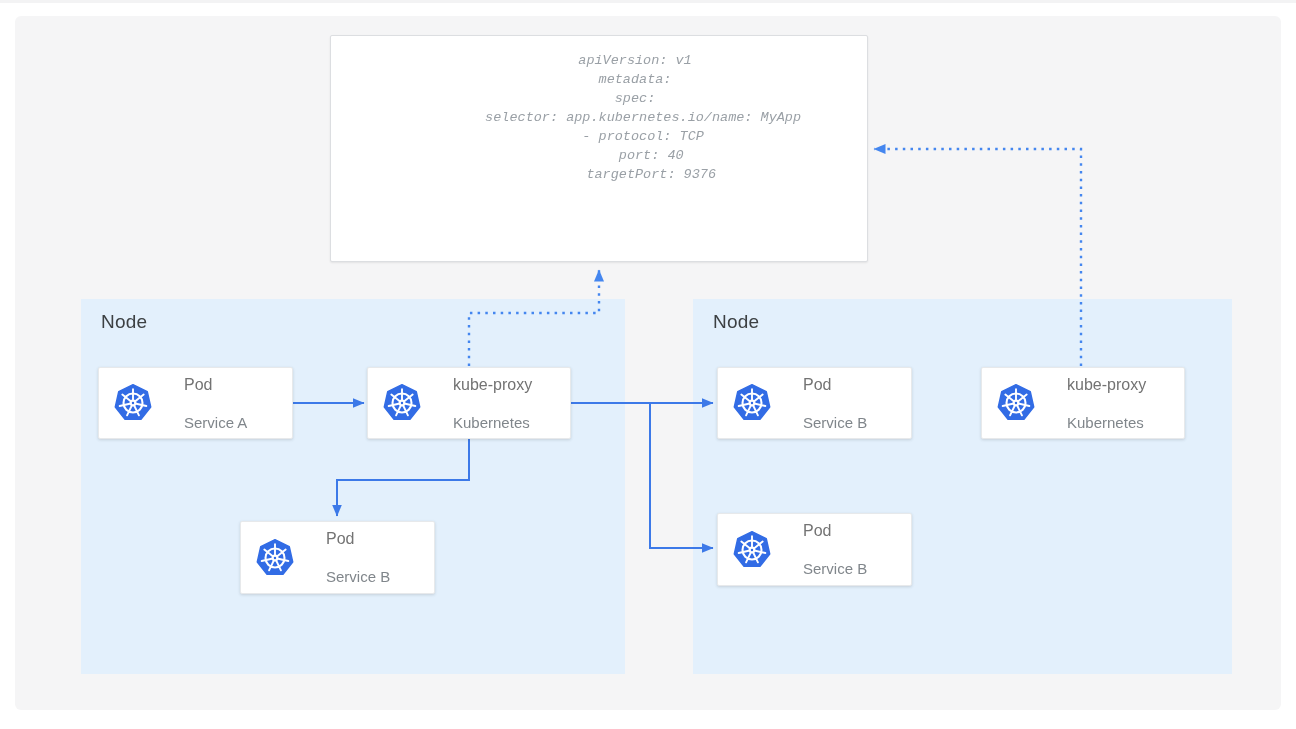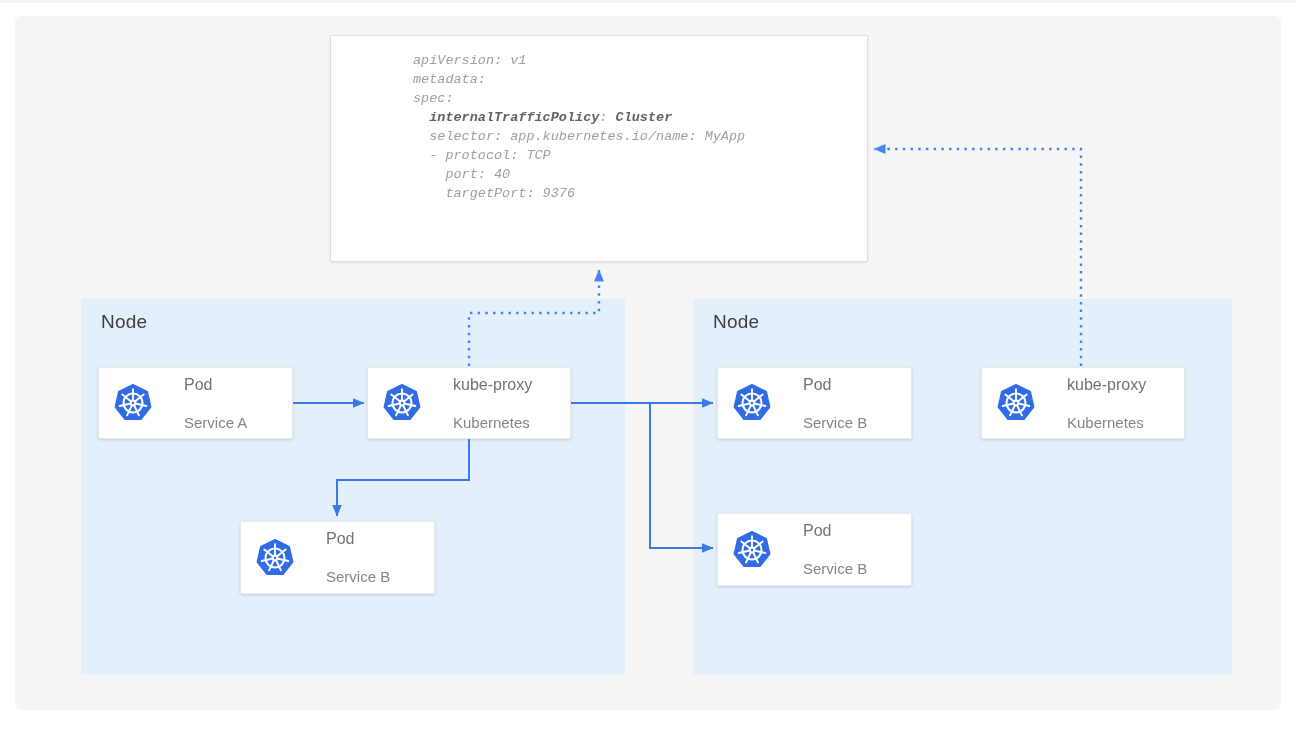--- a/index.html
+++ b/index.html
@@ -24,21 +24,21 @@
   .yaml-card{
     position:absolute;left:330px;top:35px;width:538px;height:227px;
     background:#ffffff;border:1px solid #dcdee1;border-radius:2px;
     box-shadow:0 1px 2px rgba(0,0,0,.08);box-sizing:border-box;
   }
   .code{
     position:absolute;left:82px;top:15px;right:10px;
     font-family:"Liberation Mono", monospace;font-style:italic;
     font-size:13.5px;color:#9aa0a6;
   }
-  .code-line{height:19px;line-height:19px;white-space:pre;}
+  .code-line{height:19px;line-height:19px;white-space:pre;text-align:center;}
   .code-line .b{font-weight:bold;color:#5f6368;}
   .card{
     position:absolute;background:#ffffff;border:1px solid #e7e9eb;box-sizing:border-box;
     border-radius:2px;box-shadow:0 1px 3px rgba(60,64,67,.18);
     display:flex;align-items:center;
   }
   .k8s-icon{width:38px;height:38px;margin-left:15px;flex:0 0 auto;}
   .card-text{margin-left:32px;display:flex;flex-direction:column;justify-content:center;}
   .card-title{font-size:16px;color:#737373;line-height:21px;}
   .card-subtitle{font-size:15px;color:#80868b;line-height:20px;margin-top:18px;}
@@ -105,21 +105,20 @@
       <path d="M469,366 V313 H599 V270" marker-end="url(#arrDot)"></path>
       <path d="M1081,366 V149 H874" marker-end="url(#arrDot)"></path>
     </g>
   </svg>
 
   <div class="yaml-card">
     <div class="code">
         <div class="code-line"><span>apiVersion: v1</span></div>
         <div class="code-line"><span>metadata:</span></div>
         <div class="code-line"><span>spec:</span></div>
-        <div class="code-line"><span>  </span><span class="b">internalTrafficPolicy</span><span>: </span><span class="b">Cluster</span></div>
         <div class="code-line"><span>  selector: app.kubernetes.io/name: MyApp</span></div>
         <div class="code-line"><span>  - protocol: TCP</span></div>
         <div class="code-line"><span>    port: 40</span></div>
         <div class="code-line"><span>    targetPort: 9376</span></div>
       </div>
   </div>
 
   <div class="card" style="left:98px;top:367px;width:195px;height:72px;">
     <svg class="k8s-icon">
         <use href="#k8s"></use>

